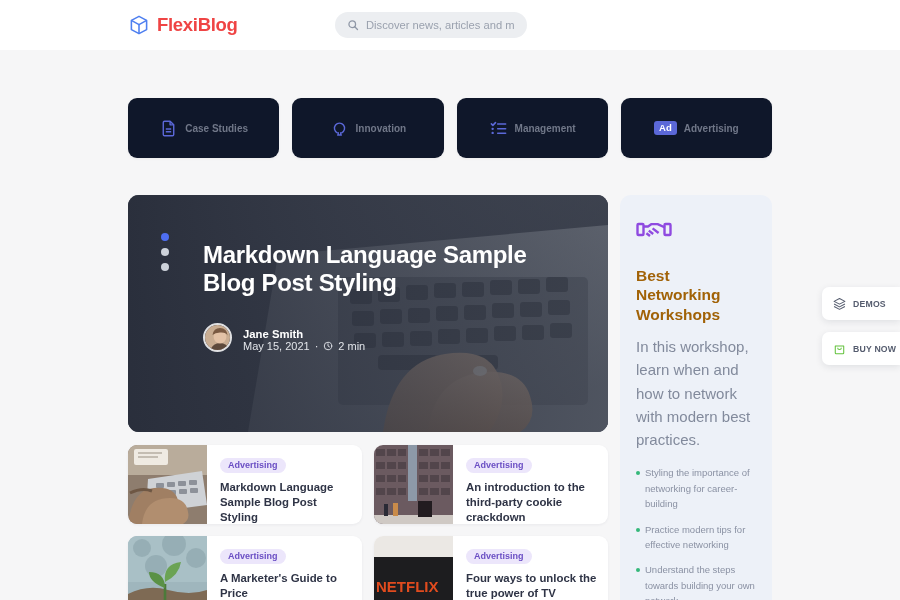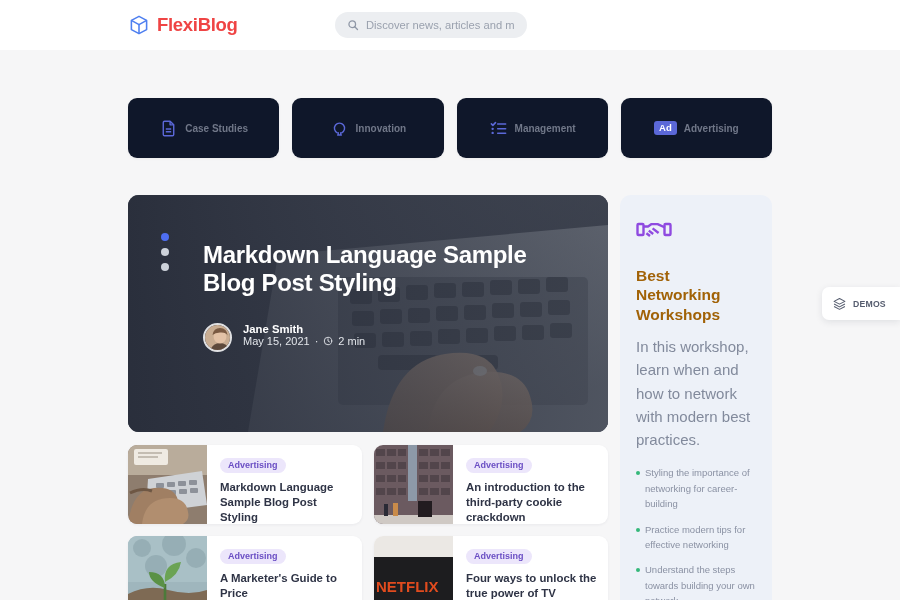--- a/index.html
+++ b/index.html
@@ -149,21 +149,21 @@
   .dot { width: 8px; height: 8px; border-radius: 50%; background: #cdd2da; cursor: pointer; }
   .dot.active { background: #4e6ef2; }
   .hero-body { position: absolute; left: 75px; top: 46px; right: 36px; }
   .hero-title {
     color: #fff;
     font-size: 24px;
     font-weight: 700;
     line-height: 1.17;
     letter-spacing: -0.3px;
   }
-  .hero-meta { display: flex; align-items: flex-start; gap: 11px; margin-top: 26px; }
+  .hero-meta { display: flex; align-items: flex-end; gap: 11px; margin-top: 26px; }
   .avatar {
     width: 29px; height: 29px;
     border-radius: 50%;
     border: 2px solid rgba(255,255,255,.85);
     overflow: hidden;
     flex: none;
   }
   .hero-author { color: #fff; font-size: 11.3px; font-weight: 700; }
   .hero-sub {
     color: #e2e5ea; font-size: 11px;
@@ -564,13 +564,20 @@
 
 <div class="rail">
   <div class="rail-btn">
     <svg width="13" height="13" viewBox="0 0 24 24" fill="none" stroke="#555c6e" stroke-width="1.9" stroke-linejoin="round">
       <path d="M12 2.8 22 8l-10 5.2L2 8z"></path>
         <path d="M2 13l10 5.2L22 13"></path>
         <path d="M2 17.6l10 5.2 10-5.2"></path>
     </svg>
     <span class="rail-label">DEMOS</span>
   </div>
+  <div class="rail-btn">
+    <svg width="13" height="13" viewBox="0 0 24 24" fill="none" stroke="#63c23c" stroke-width="1.9" stroke-linejoin="round">
+      <path d="M4.2 7.2h15.6v13.2a1.4 1.4 0 0 1-1.4 1.4H5.6a1.4 1.4 0 0 1-1.4-1.4z"></path>
+      <path d="M8.6 10.4a3.4 3.4 0 0 0 6.8 0"></path>
+    </svg>
+    <span class="rail-label">BUY NOW</span>
+  </div>
 </div>
 
 </body></html>

